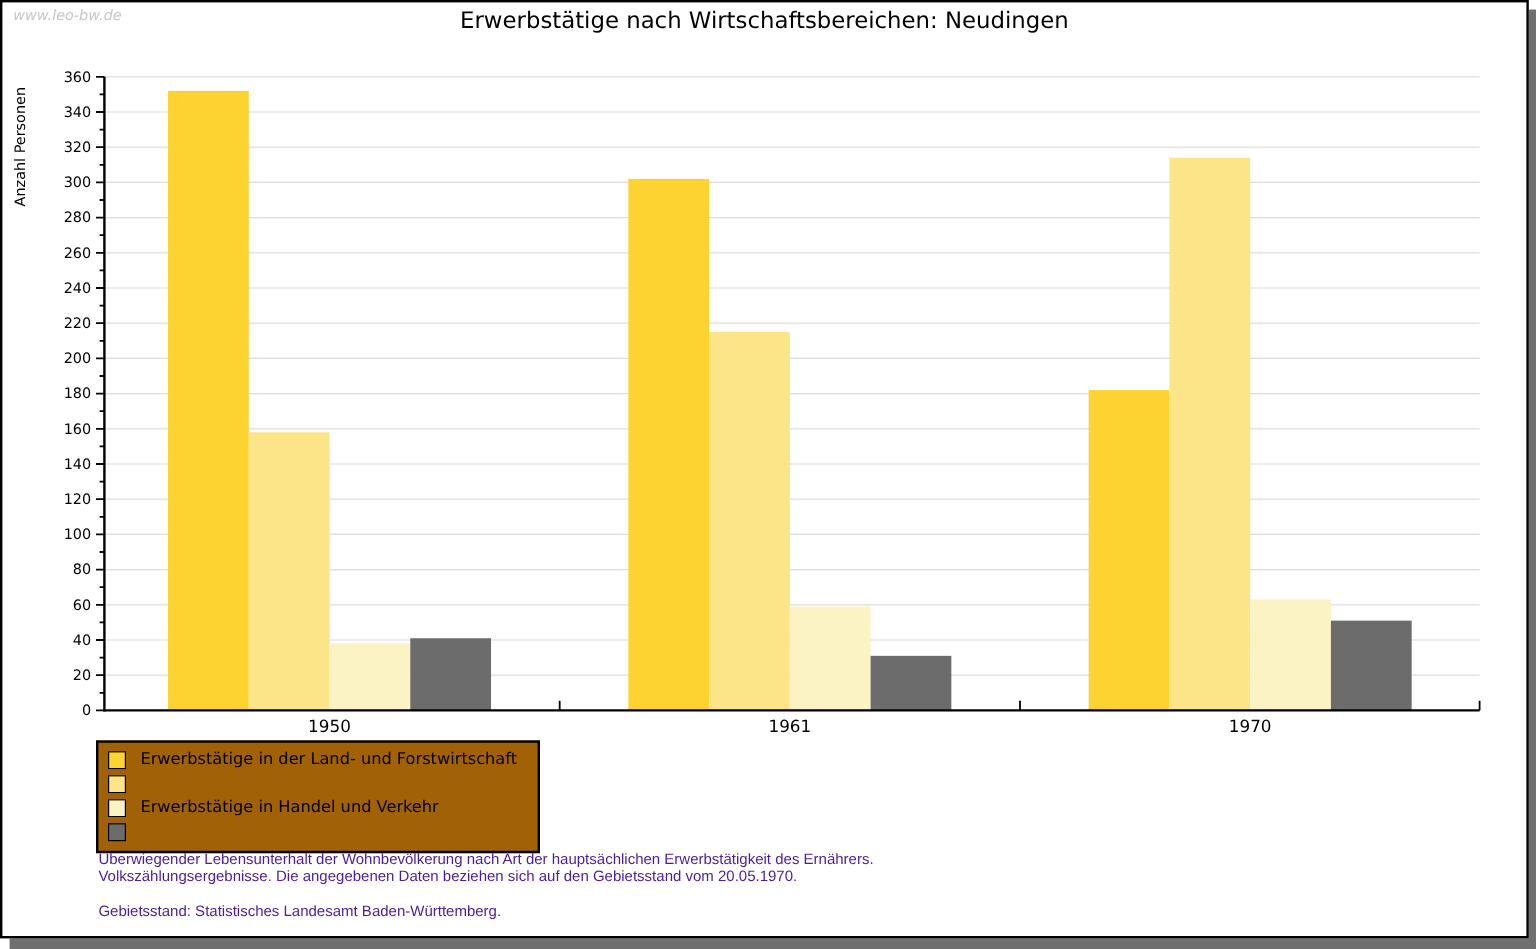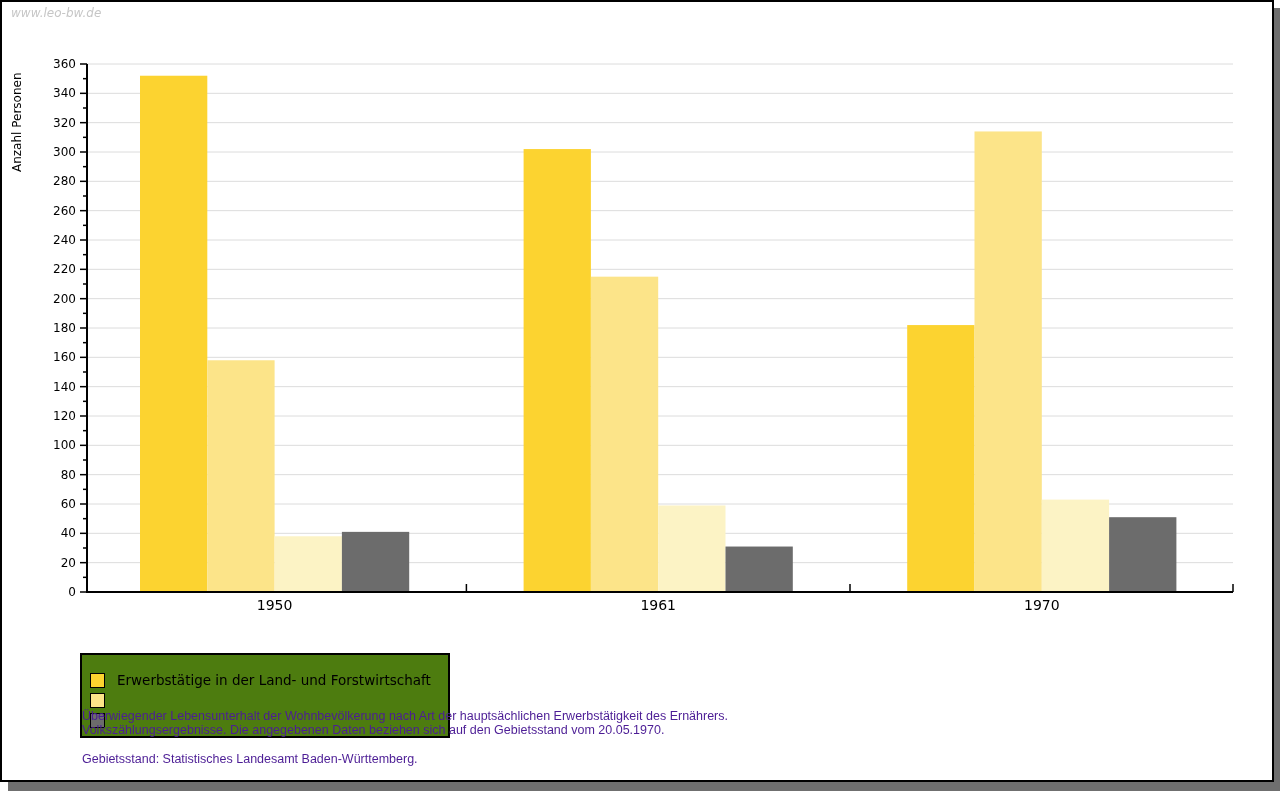--- a/index.html
+++ b/index.html
@@ -8,40 +8,41 @@
     font-family:"DejaVu Sans",sans-serif;color:#000;overflow:hidden;
   }
   .shadow{position:absolute;left:8px;top:8px;width:1272px;height:783px;background:#6f6f6f;}
   .canvas{position:absolute;left:0;top:0;width:1270px;height:778px;background:#ffffff;border:2px solid #000;}
   .watermark{position:absolute;left:9px;top:4px;font-size:12px;color:#c6c6c6;font-style:italic;}
   .title{position:absolute;left:0;top:4px;width:100%;text-align:center;font-size:19px;color:#000;}
   .ylabel{position:absolute;left:8px;top:170px;font-size:12px;transform:rotate(-90deg);transform-origin:left top;white-space:nowrap;}
   #chart-svg{position:absolute;left:0;top:0;}
   .legend{
     position:absolute;left:78px;top:615px;width:352px;
-    border:2px solid #000;background:#4d7c0f;padding:15px 6px 6px 8px;margin-top:36px;
+    border:2px solid #000;background:#a16207;padding:4px 6px 6px 8px;
   }
   .legend-row{display:flex;align-items:center;height:20px;}
   .swatch{width:13px;height:13px;border:1px solid #000;margin-right:12px;flex:0 0 auto;}
   .legend-label{font-size:13.5px;white-space:nowrap;}
   .footnotes{
     position:absolute;left:80px;top:708px;width:900px;
     font-family:"Liberation Sans",sans-serif;font-size:12.5px;line-height:13.5px;color:#4c1d95;
   }
   .footnotes .source{margin-top:16px;}
 </style>
 </head>
 <body>
 
 <div class="shadow"></div>
 
 <div class="canvas">
 
   <div class="watermark">www.leo-bw.de</div>
 
+  <div class="title">Erwerbstätige nach Wirtschaftsbereichen: Neudingen</div>
 
   <div class="ylabel">Anzahl Personen</div>
 
   <svg id="chart-svg" width="1270" height="778">
       <line x1="85" y1="560.6666666666666" x2="1231" y2="560.6666666666666" stroke="#DCDCDC" stroke-width="1"></line>
       <line x1="85" y1="531.3333333333334" x2="1231" y2="531.3333333333334" stroke="#DCDCDC" stroke-width="1"></line>
       <line x1="85" y1="502" x2="1231" y2="502" stroke="#DCDCDC" stroke-width="1"></line>
       <line x1="85" y1="472.6666666666667" x2="1231" y2="472.6666666666667" stroke="#DCDCDC" stroke-width="1"></line>
       <line x1="85" y1="443.33333333333337" x2="1231" y2="443.33333333333337" stroke="#DCDCDC" stroke-width="1"></line>
       <line x1="85" y1="414" x2="1231" y2="414" stroke="#DCDCDC" stroke-width="1"></line>
@@ -137,20 +138,24 @@
 
   <div class="legend">
     <div class="legend-row">
       <span class="swatch" style="background-color: rgb(252, 211, 48);"></span>
       <span class="legend-label">Erwerbstätige in der Land- und Forstwirtschaft</span>
     </div>
     <div class="legend-row">
       <span class="swatch" style="background-color: rgb(252, 228, 137);"></span>
     </div>
     <div class="legend-row">
+      <span class="swatch" style="background-color: rgb(252, 243, 197);"></span>
+      <span class="legend-label">Erwerbstätige in Handel und Verkehr</span>
+    </div>
+    <div class="legend-row">
       <span class="swatch" style="background-color: rgb(108, 108, 108);"></span>
     </div>
   </div>
 
   <div class="footnotes">
     <div>Überwiegender Lebensunterhalt der Wohnbevölkerung nach Art der hauptsächlichen Erwerbstätigkeit des Ernährers.</div>
     <div>Volkszählungsergebnisse. Die angegebenen Daten beziehen sich auf den Gebietsstand vom 20.05.1970.</div>
     <div class="source">Gebietsstand: Statistisches Landesamt Baden-Württemberg.</div>
   </div>
 

